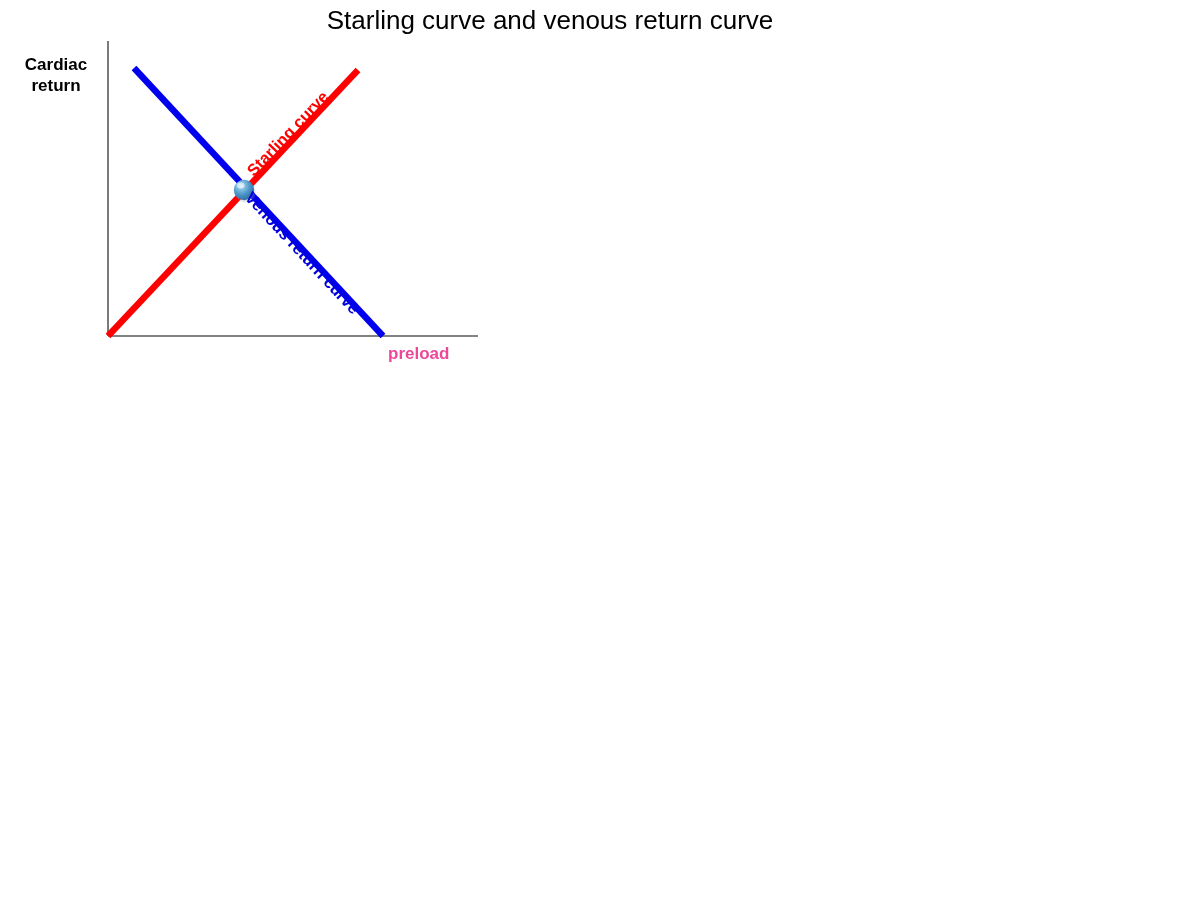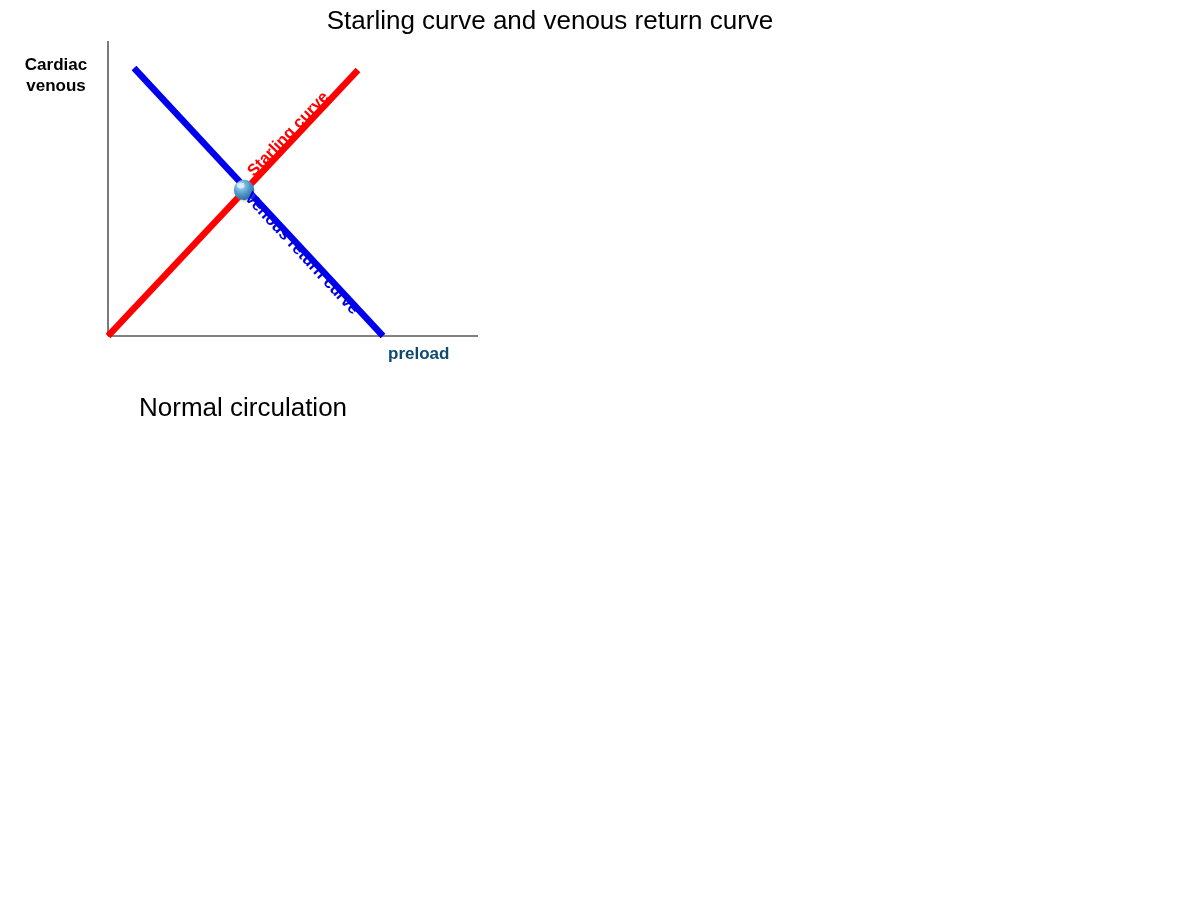--- a/index.html
+++ b/index.html
@@ -71,21 +71,21 @@
     line-height: 1.25;
     color: #000000;
   }
 
   .x-axis-title {
     position: absolute;
     left: 388px;
     top: 344px;
     font-size: 17px;
     font-weight: bold;
-    color: #0c4a6e;
+    color: #ec4899;
     white-space: nowrap;
   }
 
   
   .series-label {
     position: absolute;
     font-size: 16.5px;
     font-weight: bold;
     white-space: nowrap;
     transform-origin: 0 0;
@@ -147,26 +147,25 @@
 
       <line x1="134" y1="68" x2="383" y2="336" stroke="#0000ee" stroke-width="6.5" stroke-linecap="butt"></line>
 
       <ellipse cx="245.5" cy="192.5" rx="11" ry="11" fill="url(#ballShadow)"></ellipse>
       <circle cx="244" cy="190" r="10.2" fill="url(#ballGrad)"></circle>
       <ellipse cx="240.6" cy="185.6" rx="4.0" ry="3.0" fill="#ffffff" opacity="0.55"></ellipse>
     </svg>
 
     <div class="y-axis-title">
       <div>Cardiac</div>
-      <div>venous</div>
+      <div>return</div>
     </div>
 
     <div class="x-axis-title">preload</div>
 
     <div class="series-label label-starling">Starling curve</div>
 
     <div class="series-label label-venous">Venous return curve</div>
 
   </div>
 
-  <div class="caption">Normal circulation</div>
 
 </div>
 
 </body></html>

